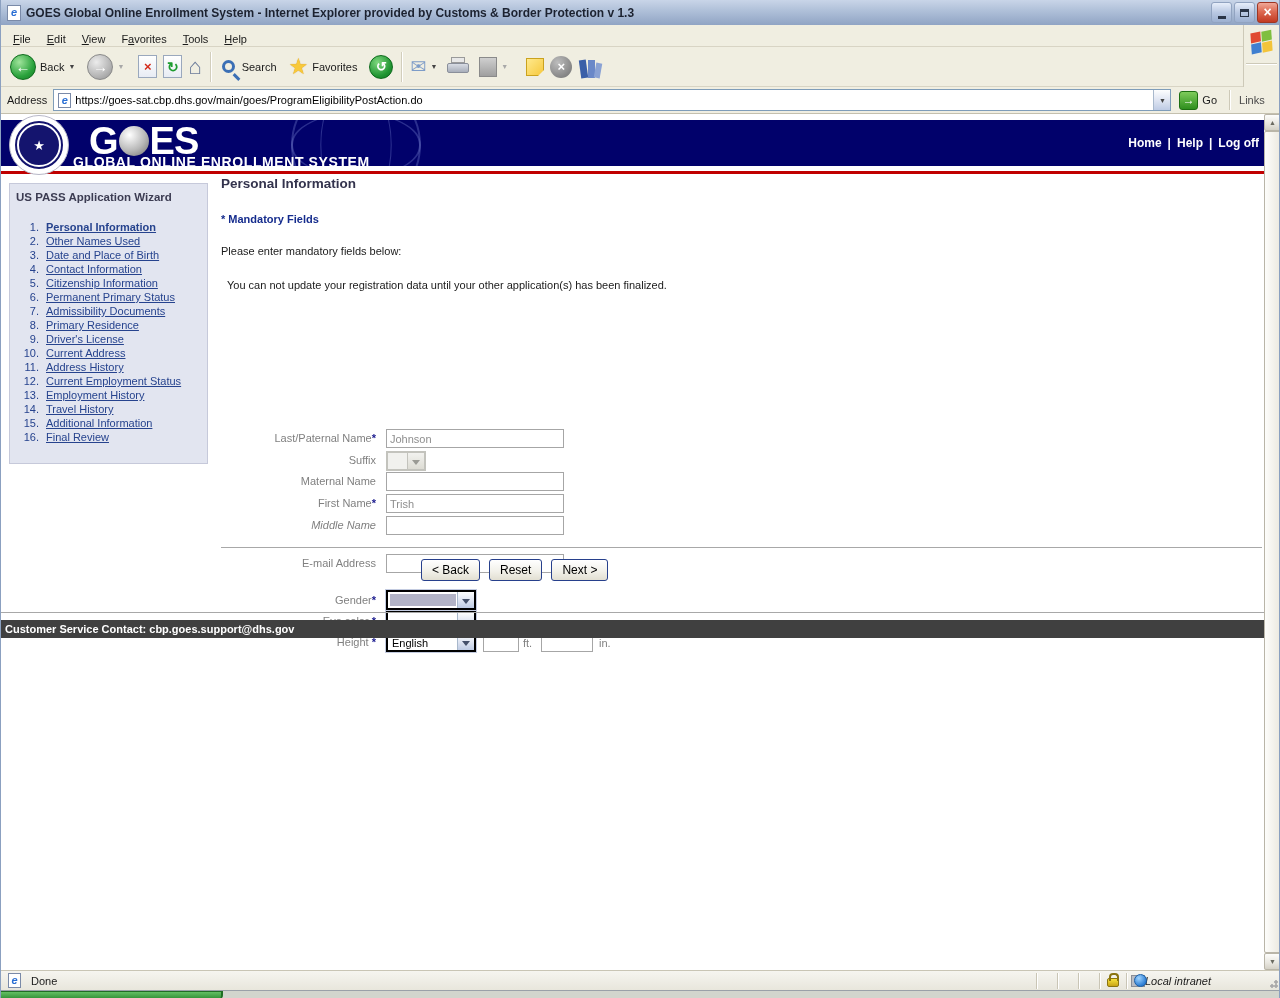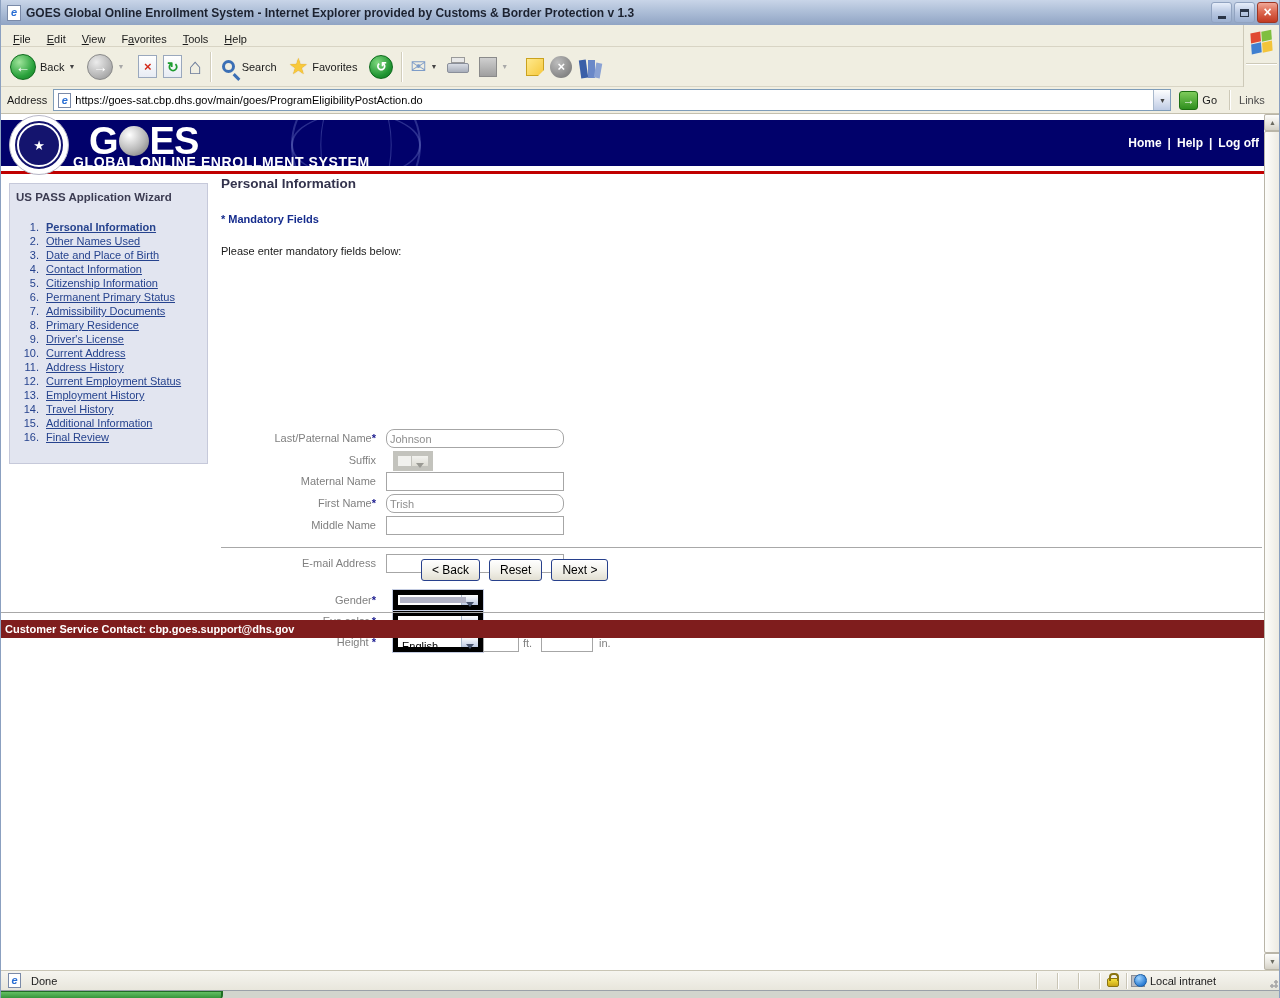--- a/index.html
+++ b/index.html
@@ -126,40 +126,40 @@
   
   .content { position:absolute; left:220px; top:62px; width:1041px; }
   .page-heading { font-size:13.5px; font-weight:bold; color:#33334d; }
   .mandatory { position:absolute; top:37px; font-size:11px; font-weight:bold; color:#152c8d; }
   .instruction { position:absolute; top:69px; font-size:11px; color:#1a1a1a; }
   .warning { position:absolute; top:103px; left:6px; font-size:11px; color:#1a1a1a; }
 
   .frm-label { position:absolute; font-size:11px; color:#808080; width:155px; left:0; text-align:right; }
   .req { color:#1a1a8e; font-weight:bold; }
   .txt { position:absolute; height:19px; border:1px solid #a6a6a6; background:#fff; font-size:11px; color:#1a1a1a; padding:0 3px; }
-  .txt.ghost { color:#8e8e8e;border-radius:8px; }
+  .txt.ghost { color:#8e8e8e; }
   .txt.named { left:165px; width:178px; }
 
-  .xpsel { position:absolute; height:20px; background:#fff; border:5px solid #000000; box-shadow:0 0 0 1px #c3cbe0; display:flex;margin-left:7px; }
+  .xpsel { position:absolute; height:20px; background:#fff; border:2px solid #000000; box-shadow:0 0 0 1px #c3cbe0; display:flex; }
   .xpsel .sel-val { flex:1; font-size:11px; color:#000; padding:3px 0 0 4px; overflow:hidden; white-space:nowrap; }
   .xpsel .arrow { width:17px; background:linear-gradient(#fdfefe,#dfe5f2 50%,#becbe4); border-left:1px solid #a8b8cc;
     display:flex; align-items:flex-start; justify-content:center; }
   .xpsel .arrow::after { content:""; border:4px solid transparent; border-top:5px solid #44506a; margin-top:7px; }
   .xpsel.disabled { background:#f1f1ee; border-color:#c3c3bd; box-shadow:none; }
   .xpsel.disabled .arrow { background:linear-gradient(#f2f2ef,#dddcd4); border-left-color:#c3c3bd; }
   .xpsel.disabled .arrow::after { border-top-color:#9a9a94; }
   .sel-highlight { position:absolute; left:2px; top:2px; bottom:2px; width:66px; background:#b2b3c6; }
 
   .hr1 { position:absolute; left:220px; top:433px; width:1041px; height:1px; background:#a8a8a8; }
   .btn-row { position:absolute; left:420px; top:445px; display:flex; gap:9px; }
   .xpbtn { height:22px; padding:0 10px; font-size:12px; color:#000;
     background:linear-gradient(#ffffff,#f2f1ea 55%,#e2dfd2); border:1px solid #27408c; border-radius:3px; cursor:pointer; }
 
   .hr2 { position:absolute; left:0; top:498px; width:1263px; height:1px; background:#a8a8a8; }
-  .footer-bar { position:absolute; left:0; top:506px; width:1263px; height:18px; background:#7f1d1d;
+  .footer-bar { position:absolute; left:0; top:506px; width:1263px; height:18px; background:#404040;
     color:#fff; font-size:11px; font-weight:bold; padding:3px 0 0 4px; }
 
   
   .vscroll { position:absolute; right:0; top:0; width:17px; height:856px; background:#f1efe9; }
   .sc-btn { position:absolute; left:0; width:17px; height:17px; background:linear-gradient(#fdfdfb,#e8e6df 60%,#d4d1c6);
     border:1px solid #b9b5a8; border-radius:2px; display:flex; align-items:center; justify-content:center;
     font-size:7px; color:#6a6a60; }
   .sc-up { top:0; }
   .sc-down { bottom:0; }
   .sc-thumb { position:absolute; left:0; top:17px; width:17px; height:822px;
@@ -169,21 +169,21 @@
   .statusbar { position:absolute; left:0; top:970px; width:1280px; height:20px;
     background:linear-gradient(#f6f5f0,#e8e6dc); border-top:1px solid #c9c5b5; display:flex; align-items:center; }
   .status-left { display:flex; align-items:center; gap:5px; padding-left:4px; flex:1; }
   .status-text { font-size:11px; color:#1a1a1a; }
   .st-sep { width:1px; height:16px; background:#c9c5b5; box-shadow:1px 0 0 #fff; }
   .st-pane { height:20px; display:flex; align-items:center; }
   .pane-empty { width:20px; }
   .lock-pane { width:26px; justify-content:center; }
   .lock { width:12px; height:9px; background:linear-gradient(#f7e23a,#c9a416); border:1px solid #8a7410; border-radius:2px; position:relative; margin-top:4px; }
   .lock::before { content:""; position:absolute; top:-6px; left:1px; width:6px; height:6px; border:2px solid #8a7410; border-bottom:none; border-radius:4px 4px 0 0; }
-  .zone-pane { width:136px; gap:5px; padding-left:4px; }
+  .zone-pane { width:136px; padding-left:4px;font-style:italic; }
   .zone-ic { width:14px; height:12px; background:#b8bcc4; border:1px solid #8a8e96; position:relative; }
   .zone-ic::after { content:""; position:absolute; left:2px; top:-2px; width:11px; height:11px; border-radius:50%;
     background:radial-gradient(circle at 35% 30%,#9fd4ff,#2f7fd4 70%); border:1px solid #1a5fa8; }
   .grip { width:18px; height:20px; background:
     radial-gradient(circle at 13px 15px, #aaa 1.5px, transparent 2px),
     radial-gradient(circle at 9px 15px, #aaa 1.5px, transparent 2px),
     radial-gradient(circle at 13px 11px, #aaa 1.5px, transparent 2px); }
 
   
   .taskbar { position:absolute; left:0; top:990px; width:1280px; height:8px; background:#d2d5cd; border-top:1px solid #9aa0a8; }
@@ -420,37 +420,38 @@
             <span class="wiz-num">16.</span>
             <a class="wiz-link">Final Review</a>
           </div>
       </div>
     </div>
 
     <div class="content">
       <div class="page-heading">Personal Information</div>
       <div class="mandatory">* Mandatory Fields</div>
       <div class="instruction">Please enter mandatory fields below:</div>
+      <div class="warning">You can not update your registration data until your other application(s) has been finalized.</div>
 
       <span class="frm-label" style="top:256px;"><span>Last/Paternal Name</span><span class="req">*</span></span>
       <input class="txt named ghost" style="top: 253px;" disabled="" value="Johnson">
 
       <span class="frm-label" style="top:278px;"><span>Suffix</span></span>
       <div class="xpsel disabled" style="left:165px; top:275px; width:40px;" role="listbox">
         <span class="sel-val"></span>
           <div class="arrow"></div>
       </div>
 
       <span class="frm-label" style="top:299px;"><span>Maternal Name</span></span>
       <input class="txt named" style="top: 296px;" value="">
 
       <span class="frm-label" style="top:321px;"><span>First Name</span><span class="req">*</span></span>
       <input class="txt named ghost" style="top: 318px;" disabled="" value="Trish">
 
-      <span class="frm-label" style="top:343px;"><span>Middle Name</span></span>
+      <span class="frm-label" style="top:343px;font-style:italic;"><span>Middle Name</span></span>
       <input class="txt named" style="top: 340px;" value="">
 
       <span class="frm-label" style="top:381px;"><span>E-mail Address</span></span>
       <input class="txt named" style="top: 378px;" value="">
 
       <span class="frm-label" style="top:418px;"><span>Gender</span><span class="req">*</span></span>
       <div class="xpsel" style="left:165px; top:414px; width:90px;" role="listbox">
         <div class="sel-highlight"></div>
         <span class="sel-val"></span>
           <div class="arrow"></div>

